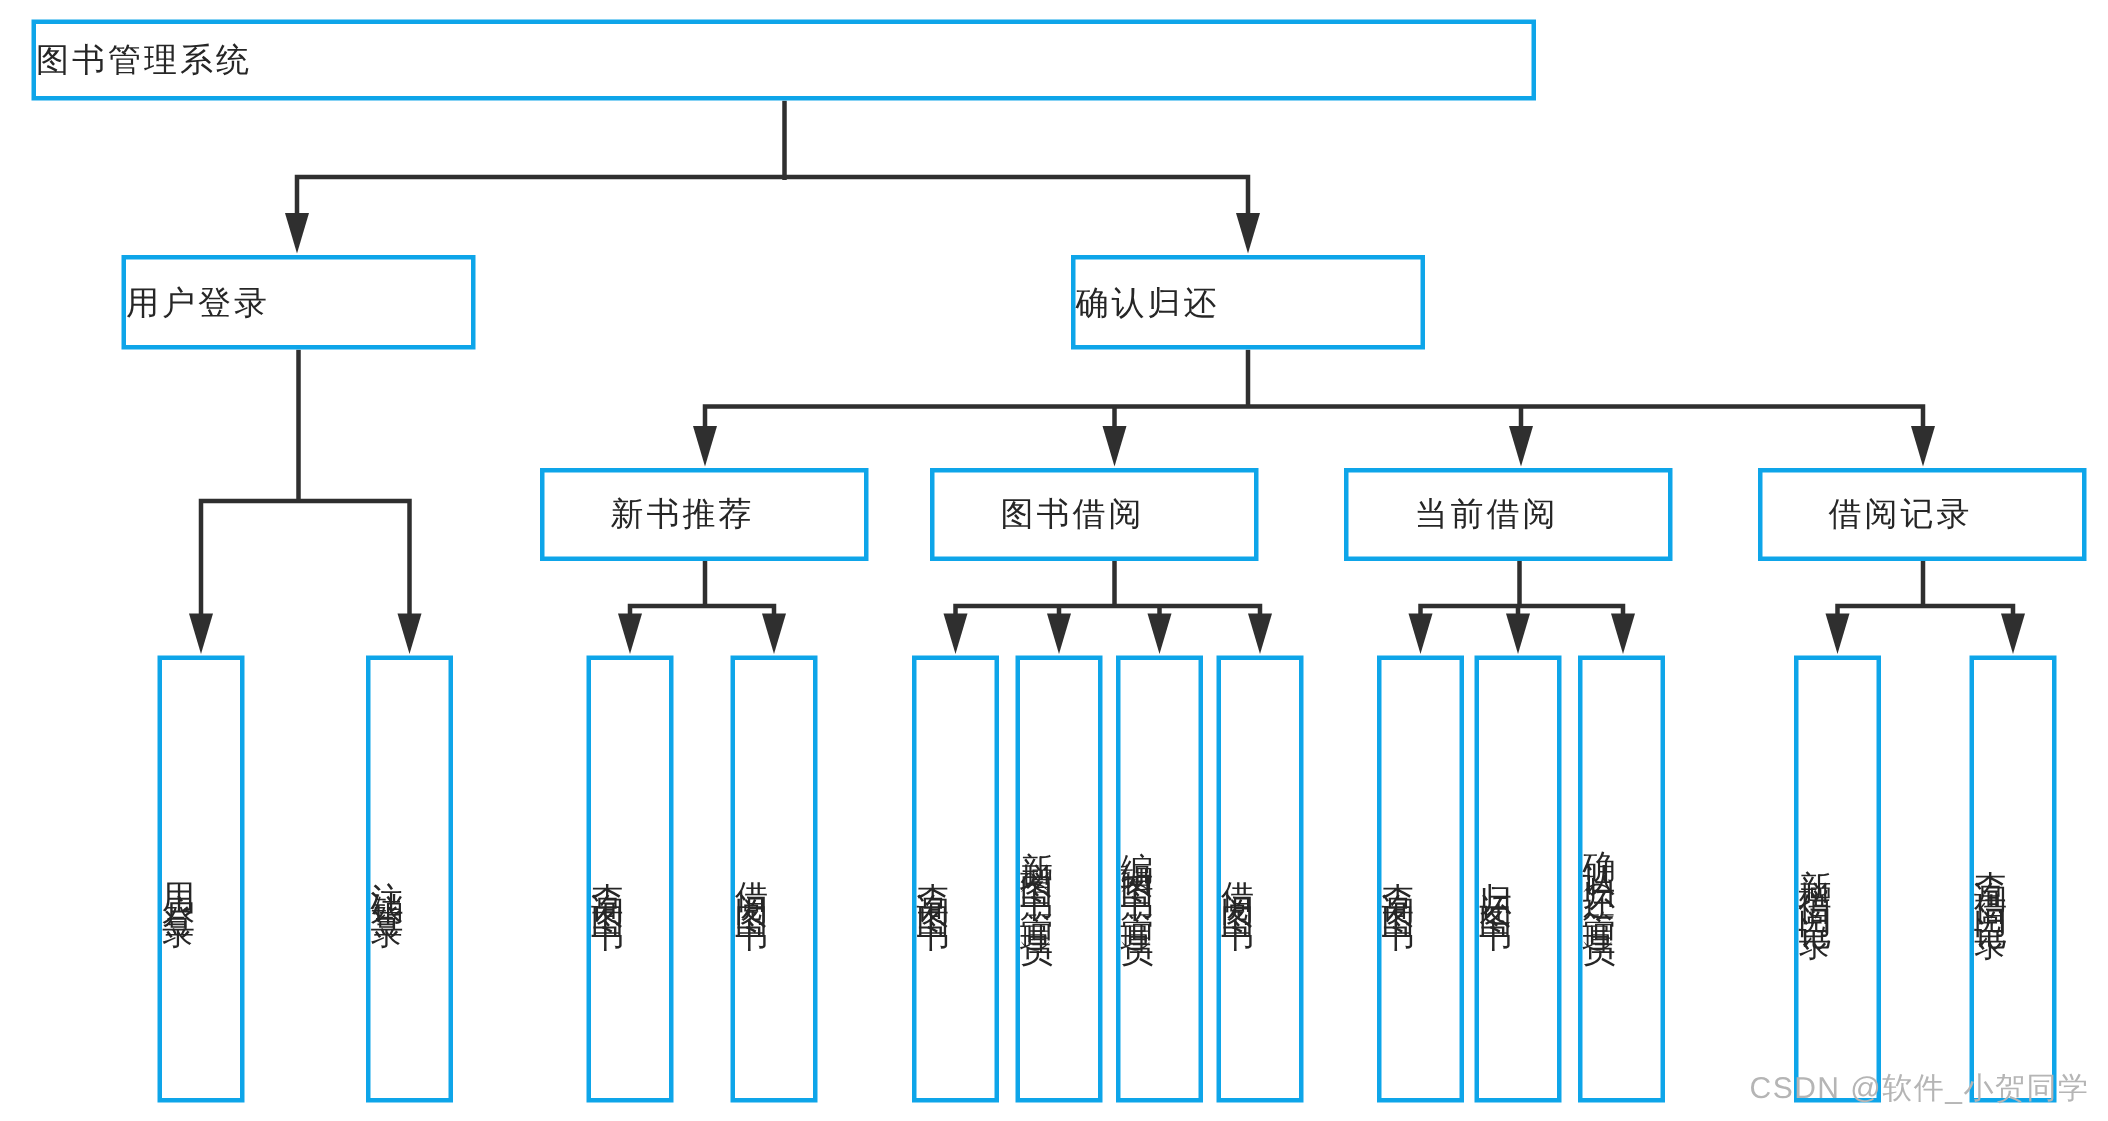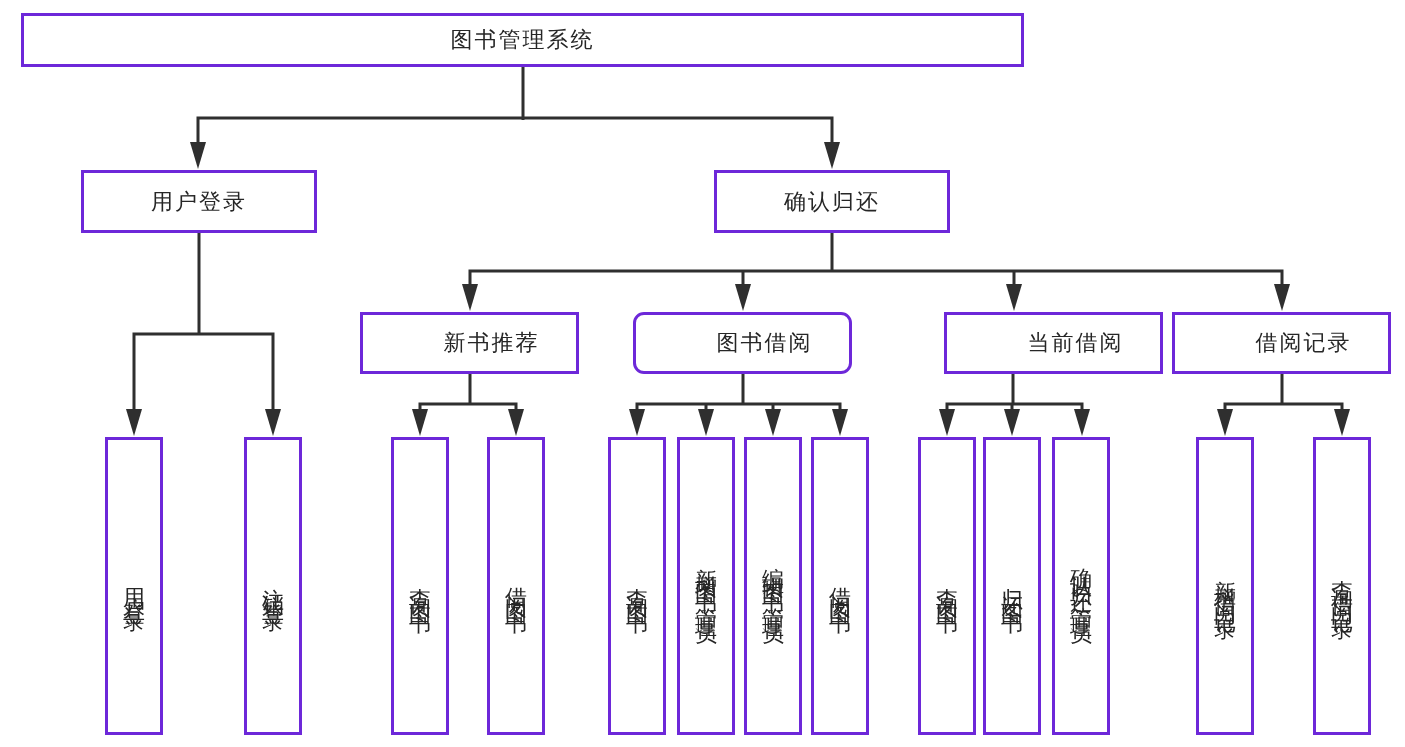--- a/index.html
+++ b/index.html
@@ -14,38 +14,37 @@
   }
   svg.connectors {
     position: absolute;
     left: 0; top: 0;
     width: 1405px; height: 747px;
     pointer-events: none;
   }
   .node {
     position: absolute;
     background: #ffffff;
-    border: 3px solid #6d28d9;
+    border: 3px solid #0ea5e9;
     box-sizing: border-box;
     display: flex;
     align-items: center;
-    justify-content: center;
   }
   .hbox span {
     font-size: 22px;
     letter-spacing: 2px;
     white-space: nowrap;
   }
   .root-box  { left: 21px;  top: 13px;  width: 1003px; height: 54px; }
   .l2a       { left: 81px;  top: 170px; width: 236px;  height: 63px; }
   .l2b       { left: 714px; top: 170px; width: 236px;  height: 63px; }
   .l3        { top: 312px;  width: 219px; height: 62px; padding-left: 44px; }
   .l3a { left: 360px; }
-  .l3b { left: 633px; border-radius: 11px; }
-  .l3c { left: 944px; }
+  .l3b { left: 620px; }
+  .l3c { left: 896px; }
   .l3d { left: 1172px; }
   .vbox {
     top: 437px;
     width: 58px;
     height: 298px;
   }
   .vbox span {
     writing-mode: vertical-rl;
     font-size: 22px;
     letter-spacing: 8px;
@@ -175,14 +174,15 @@
     <span>确认归还（管理员）</span>
   </div>
 
   <div class="node vbox v12">
     <span>新增借阅记录</span>
   </div>
   <div class="node vbox v13">
     <span>查询借阅记录</span>
   </div>
 
+  <div class="watermark">CSDN @软件_小贺同学</div>
 
 </div>
 
 </body></html>

